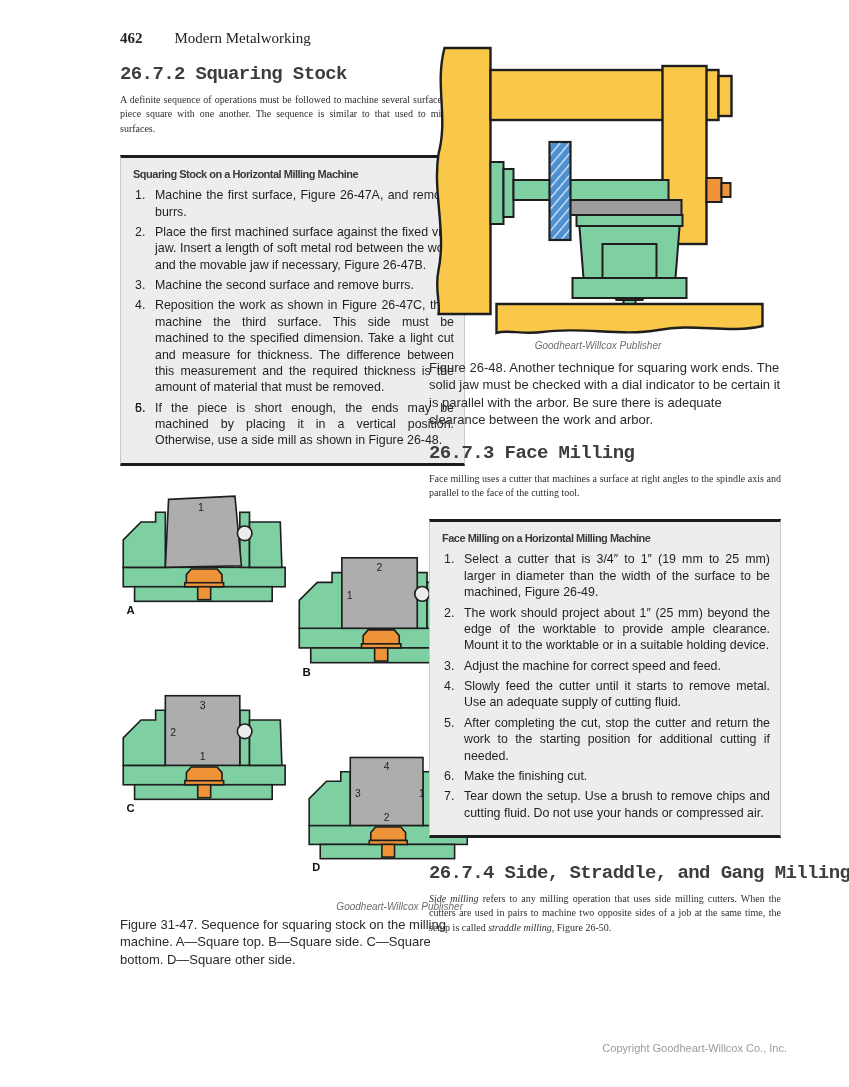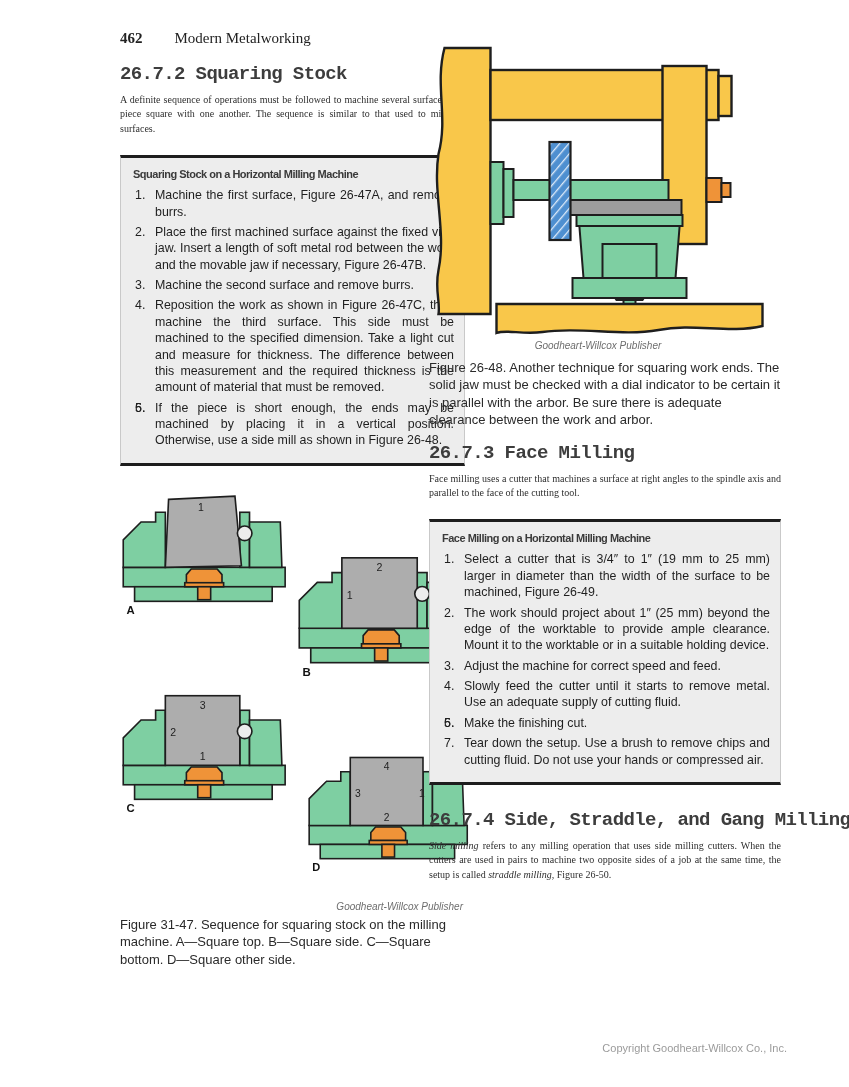--- a/index.html
+++ b/index.html
@@ -203,21 +203,21 @@
     <h2 class="h2 h2-right">26.7.3 Face Milling</h2>
     <p class="body-text">Face milling uses a cutter that machines a surface at right angles to the spindle axis and parallel to the face of the cutting tool.</p>
 
     <div class="proc-box">
       <div class="proc-title">Face Milling on a Horizontal Milling Machine</div>
       <ol class="proc-steps">
           <li><span class="step-num">1.</span><span><span>Select a cutter that is 3/4″ to 1″ (19 mm to 25 mm) larger in diameter than the width of the surface to be machined, </span><span class="b">Figure 26-49</span><span>.</span></span></li>
           <li><span class="step-num">2.</span><span><span>The work should project about 1″ (25 mm) beyond the edge of the worktable to provide ample clearance. Mount it to the worktable or in a suitable holding device.</span></span></li>
           <li><span class="step-num">3.</span><span><span>Adjust the machine for correct speed and feed.</span></span></li>
           <li><span class="step-num">4.</span><span><span>Slowly feed the cutter until it starts to remove metal. Use an adequate supply of cutting fluid.</span></span></li>
-          <li><span class="step-num">5.</span></li>
+          <li><span class="step-num">5.</span><span><span>After completing the cut, stop the cutter and return the work to the starting position for additional cutting if needed.</span></span></li>
           <li><span class="step-num">6.</span><span><span>Make the finishing cut.</span></span></li>
           <li><span class="step-num">7.</span><span><span>Tear down the setup. Use a brush to remove chips and cutting fluid. Do not use your hands or compressed air.</span></span></li>
         </ol>
     </div>
 
     <h2 class="h2 h3-right">26.7.4 Side, Straddle, and Gang Milling</h2>
     <p class="body-text"><span class="b i">Side milling</span><span> refers to any milling operation that uses side milling cutters. When the cutters are used in pairs to machine two opposite sides of a job at the same time, the setup is called </span><span class="b i">straddle milling</span><span>, </span><span class="b">Figure 26-50</span><span>.</span></p>
   </div>
 
   <div class="footer">Copyright Goodheart-Willcox Co., Inc.</div>

